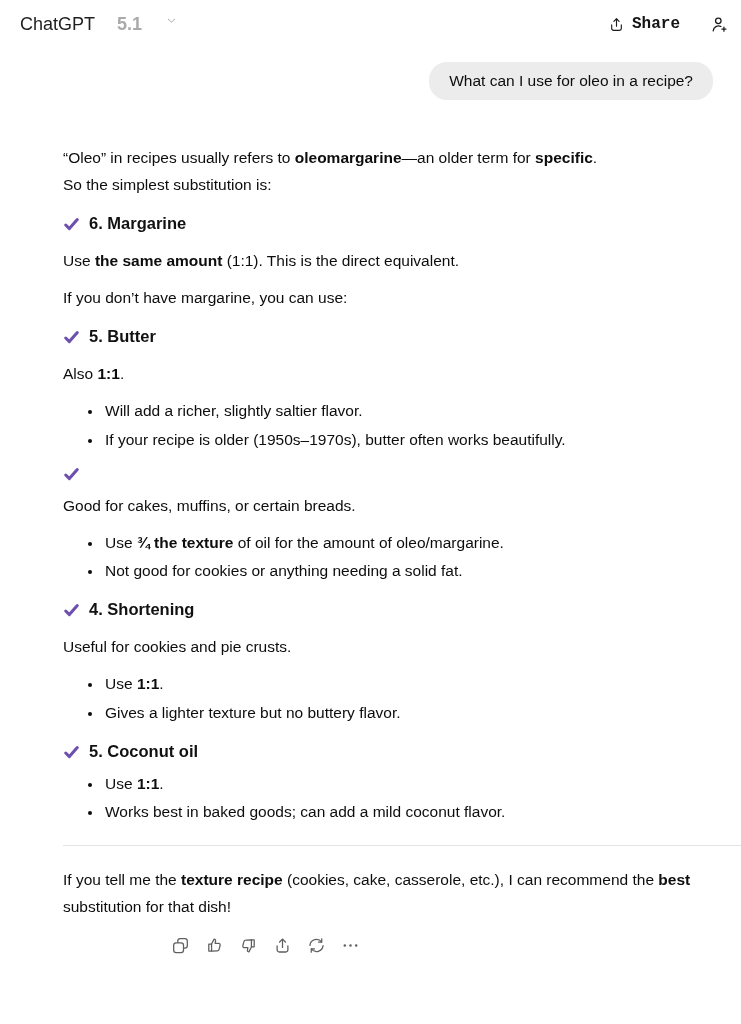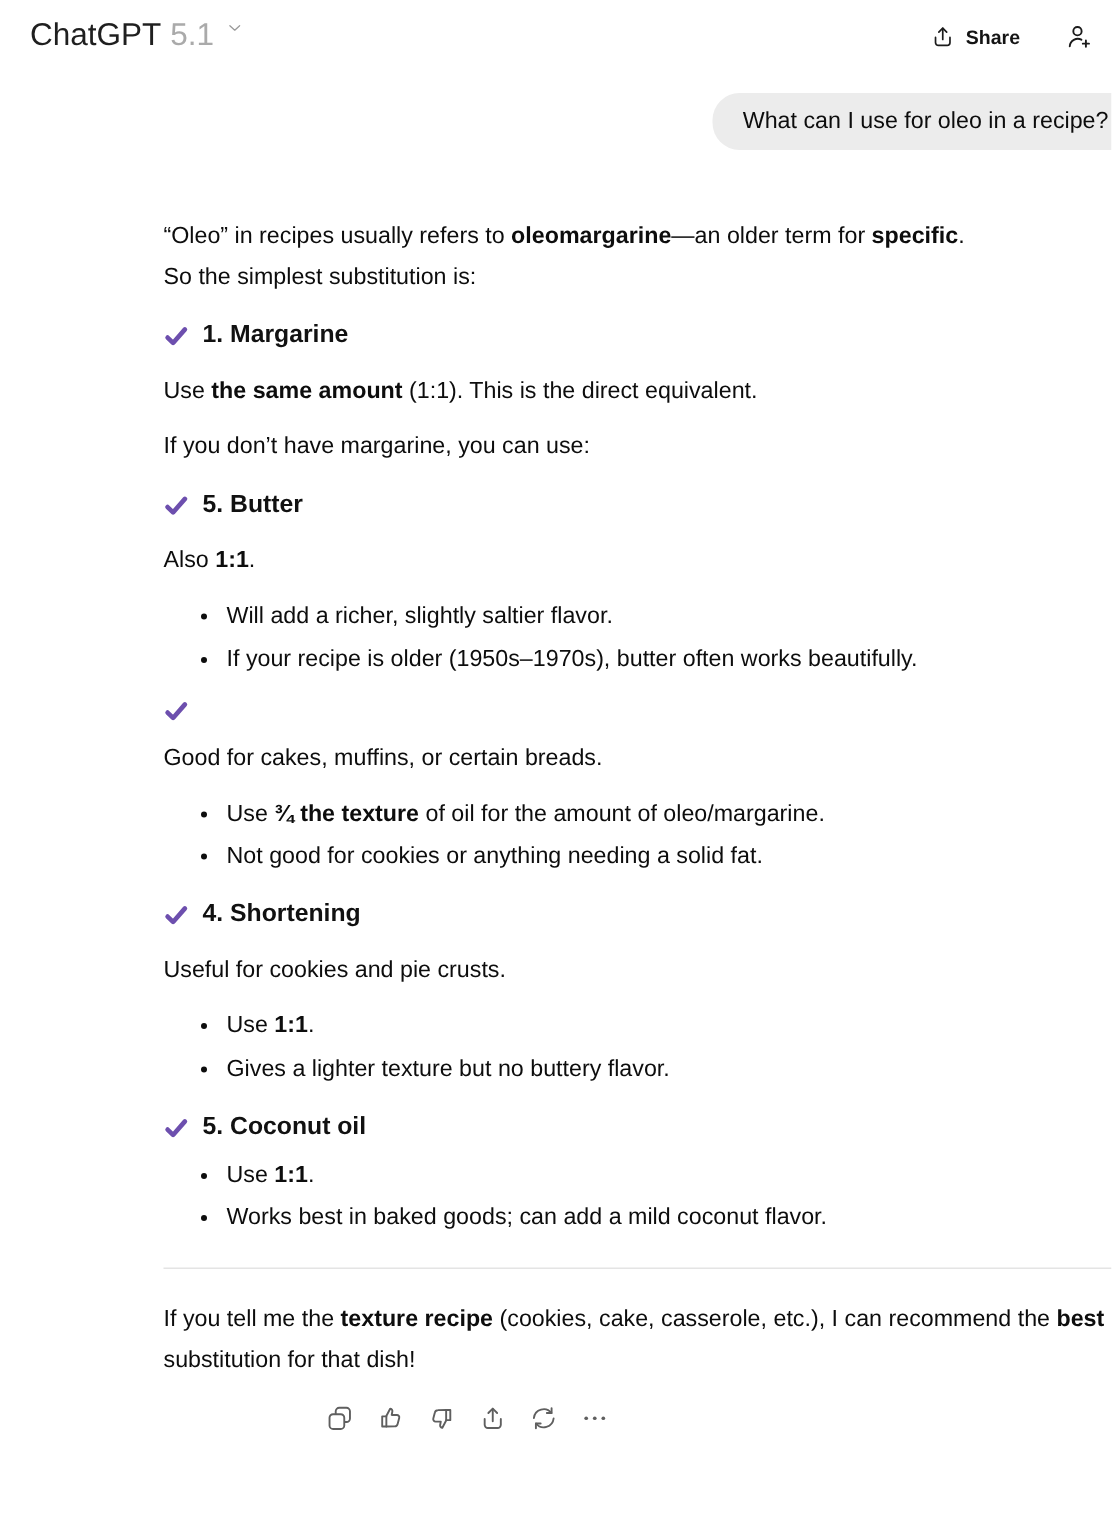--- a/index.html
+++ b/index.html
@@ -3,33 +3,33 @@
 <meta charset="utf-8">
 <style>
   * { box-sizing: border-box; }
   html,body { margin:0; padding:0; background:#fff; }
   body { font-family:"Liberation Sans","DejaVu Sans",sans-serif; color:#0d0d0d; }
   .page { position:relative; width:741px; height:1024px; overflow:hidden; background:#ffffff; }
 
   
   .topbar { height:48px; display:flex; align-items:center; justify-content:space-between;
             padding:0 8px 0 14px; background:#fff; }
-  .model-switcher { display:flex; align-items:flex-start; gap:6px; font-size:21px; cursor:pointer;
+  .model-switcher { display:flex; align-items:flex-start; gap:22px; font-size:18px; cursor:pointer;
                     padding:4px 6px; border-radius:8px; }
   .model-switcher .name { font-weight:500; color:#1f1f1f; }
-  .model-switcher .ver  { font-weight:400; color:#aaaaaa; }
+  .model-switcher .ver  { font-weight:700; color:#aaaaaa; }
   .model-switcher .chev { display:inline-flex; color:#9a9a9a; margin-left:1px; }
   .top-right { display:flex; align-items:center; gap:22px; padding-right:2px; }
   .share-btn { display:flex; align-items:center; gap:7px; background:none; border:none;
-               font-family:Liberation Sans, sans-serif; font-size:13px; font-weight:600; color:#141414; cursor:pointer; }
+               font-family:Liberation Mono, monospace; font-size:16px; font-weight:600; color:#141414; cursor:pointer; }
   .share-btn .ic, .addp-btn .ic { display:inline-flex; color:#1c1c1c; }
   .addp-btn { background:none; border:none; cursor:pointer; padding:2px; color:#1c1c1c; display:inline-flex; }
 
   
-  .chat { padding-left:109px; }
+  .chat { padding-left:63px; }
   .user-row { width:650px; display:flex; justify-content:flex-end; margin-top:14px; }
   .bubble { background:#ececec; border-radius:18px; padding:9px 20px; font-size:15.5px;
             line-height:20px; color:#0d0d0d; white-space:nowrap; }
 
   .assistant { margin-top:44px; width:700px; font-size:15.5px; line-height:27px; color:#0d0d0d; }
   .assistant p { margin:10px 0; white-space:pre-line; }
   .assistant p:first-child { margin-top:0; }
   .assistant strong { font-weight:700; }
   .assistant h3 { margin:12px 0 2px; font-size:16.5px; font-weight:700; line-height:27px;
                   display:flex; align-items:center; gap:9px; color:#111; }
@@ -90,21 +90,21 @@
 
     <div class="assistant" id="assistant-content">
         <p>“Oleo” in recipes usually refers to <strong>oleomargarine</strong>—an older term for <strong>specific</strong>.
 So the simplest substitution is:</p>
         <h3>
           <span class="check ic">
             <svg width="17" height="17" viewBox="0 0 20 20" fill="none" stroke="#6d4fae" stroke-width="3.6" stroke-linecap="round" stroke-linejoin="round">
               <path d="M3.2 11.8 7.5 16 16.8 5.4"></path>
             </svg>
           </span>
-          <span>1. Margarine</span>
+          <span>6. Margarine</span>
         </h3>
         <p>Use <strong>the same amount</strong> (1:1). This is the direct equivalent.</p>
         <p>If you don’t have margarine, you can use:</p>
         <h3>
           <span class="check ic">
             <svg width="17" height="17" viewBox="0 0 20 20" fill="none" stroke="#6d4fae" stroke-width="3.6" stroke-linecap="round" stroke-linejoin="round">
               <path d="M3.2 11.8 7.5 16 16.8 5.4"></path>
             </svg>
           </span>
           <span>5. Butter</span>

